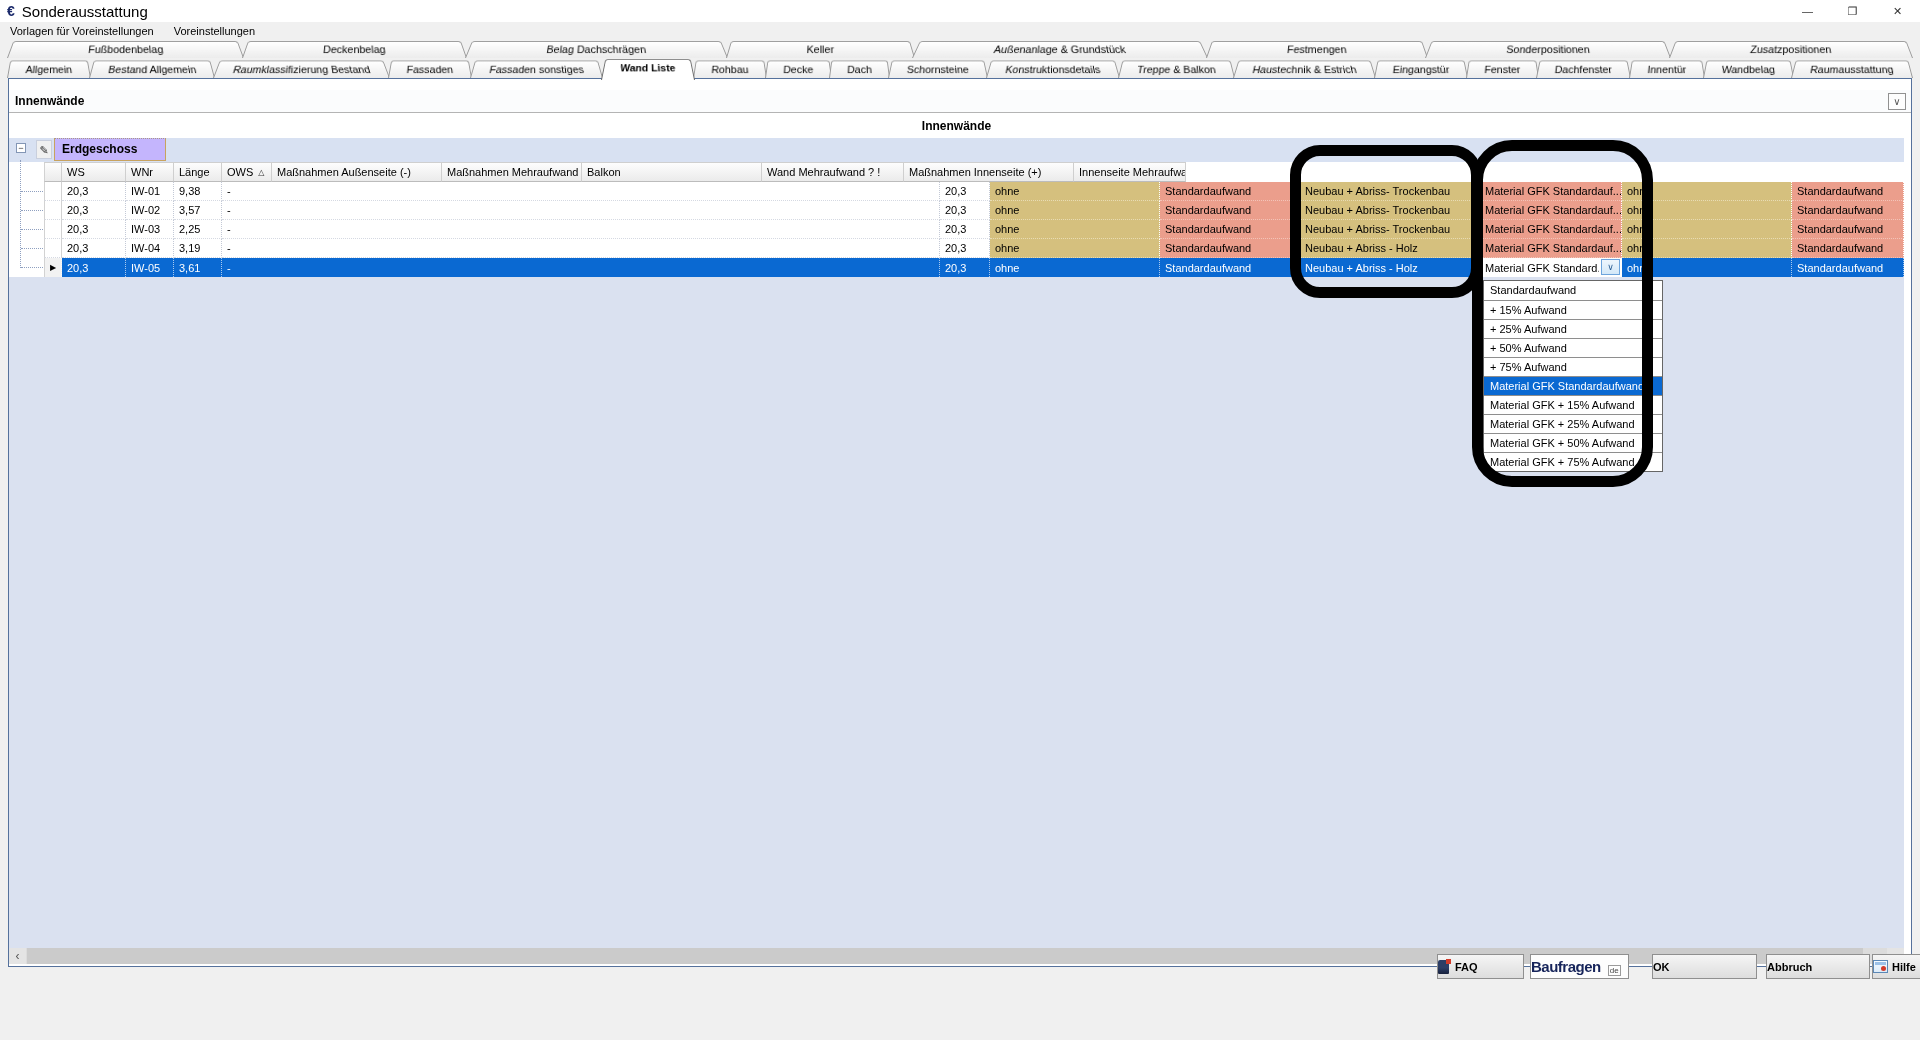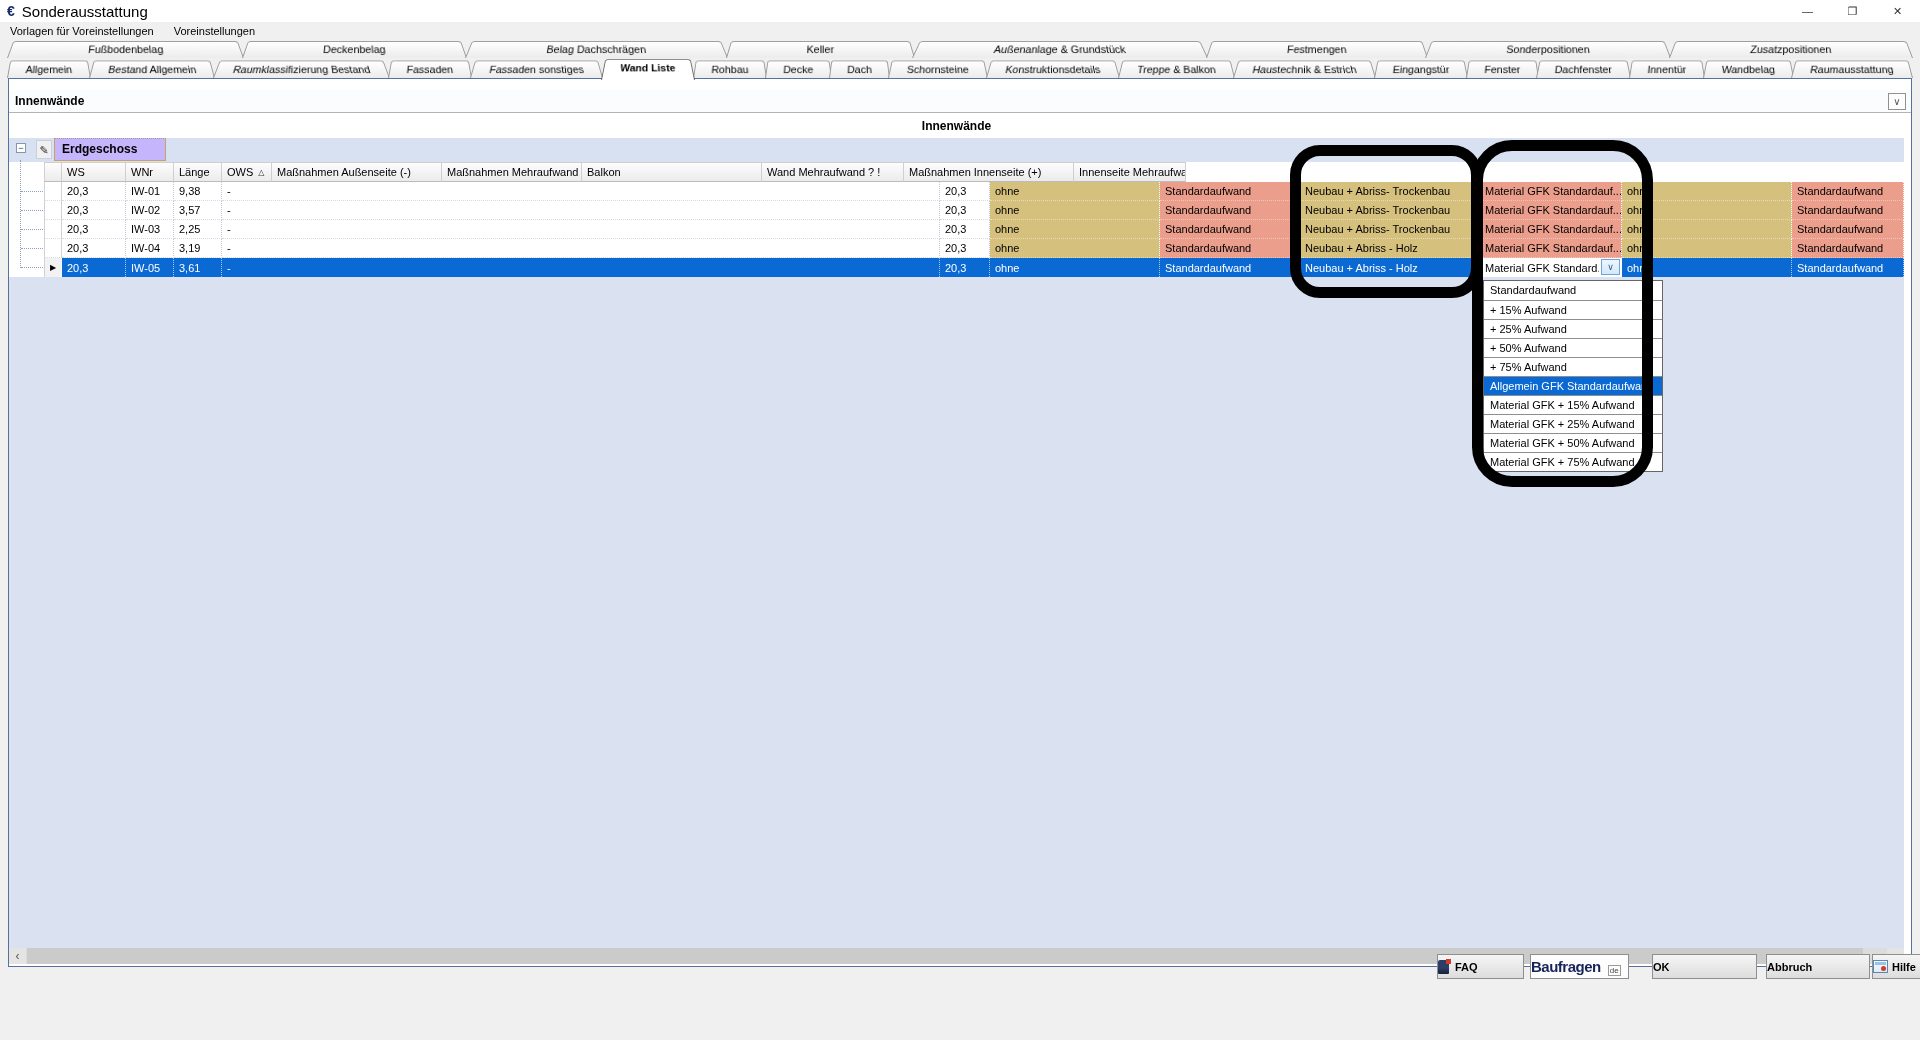--- a/index.html
+++ b/index.html
@@ -287,21 +287,21 @@
       <span>›</span>
     </div>
 </div>
 
 <div class="ddl">
   <div class="ddi">Standardaufwand</div>
   <div class="ddi">+ 15% Aufwand</div>
   <div class="ddi">+ 25% Aufwand</div>
   <div class="ddi">+ 50% Aufwand</div>
   <div class="ddi">+ 75% Aufwand</div>
-  <div class="ddi sel">Allgemein GFK Standardaufwand</div>
+  <div class="ddi sel">Material GFK Standardaufwand</div>
   <div class="ddi">Material GFK + 15% Aufwand</div>
   <div class="ddi">Material GFK + 25% Aufwand</div>
   <div class="ddi">Material GFK + 50% Aufwand</div>
   <div class="ddi">Material GFK + 75% Aufwand</div>
 </div>
 
 <div class="ann ann1"></div>
 <div class="ann ann2"></div>
 
 <div class="btn btn-faq">

